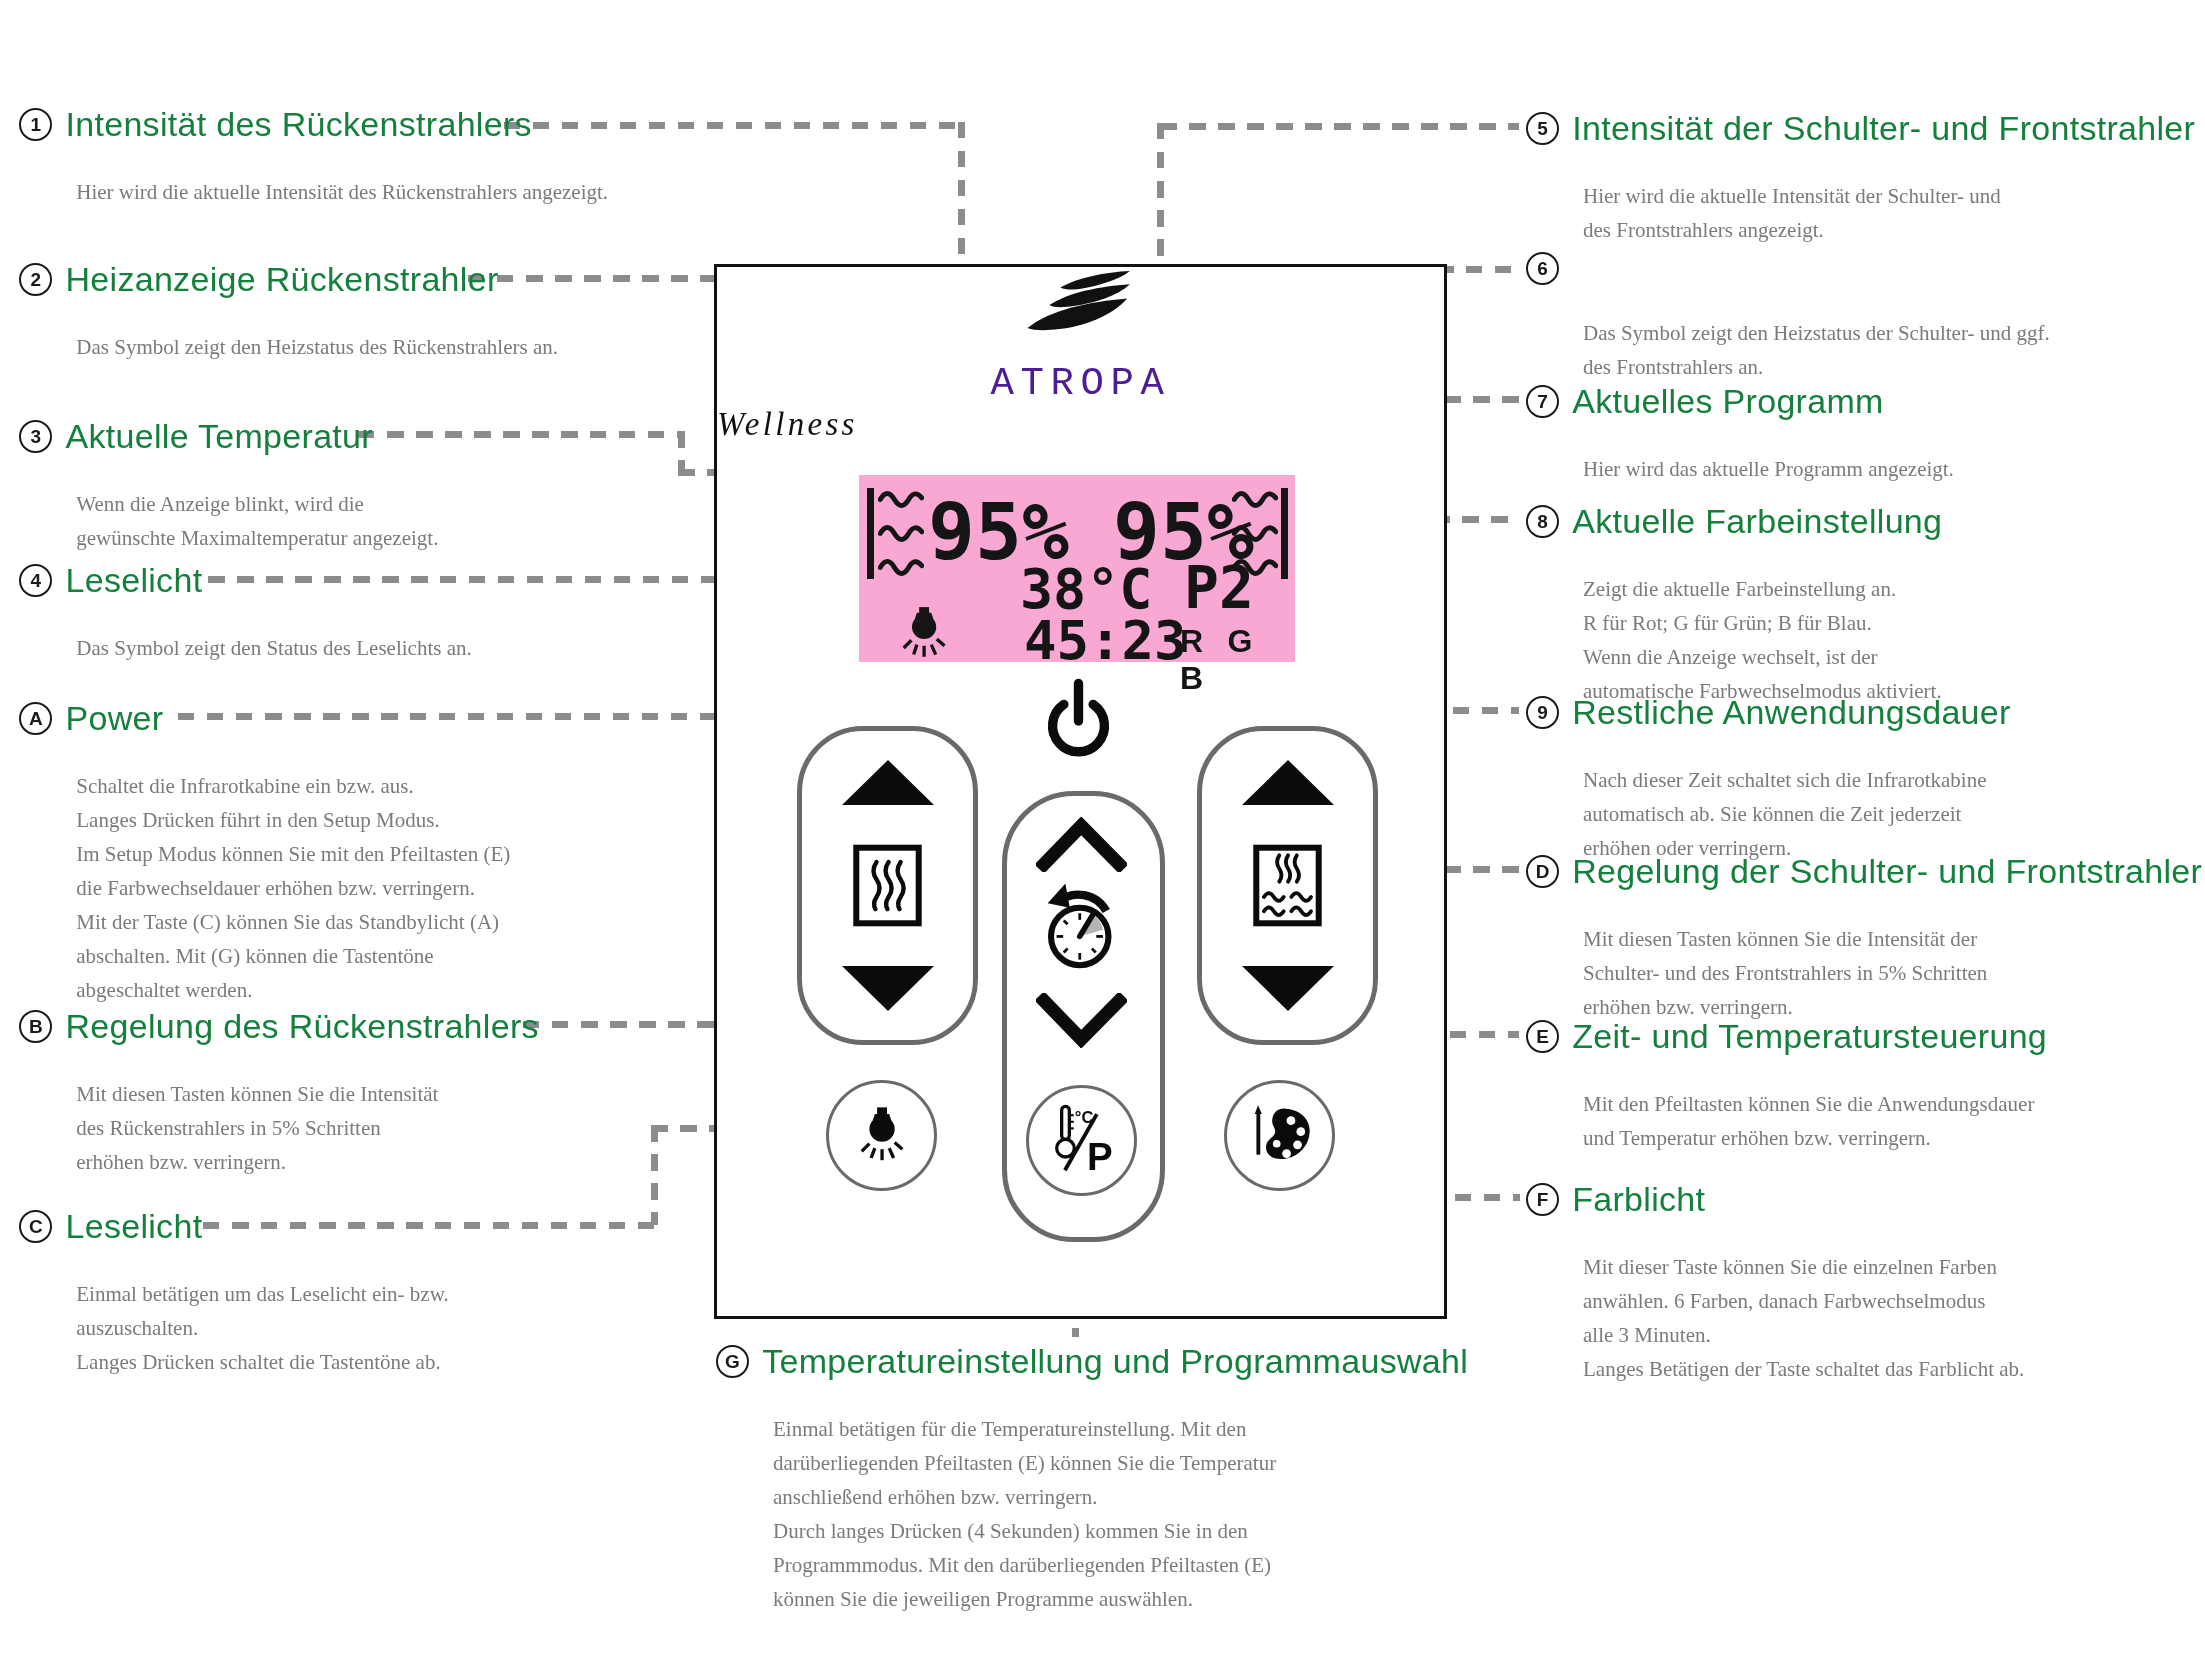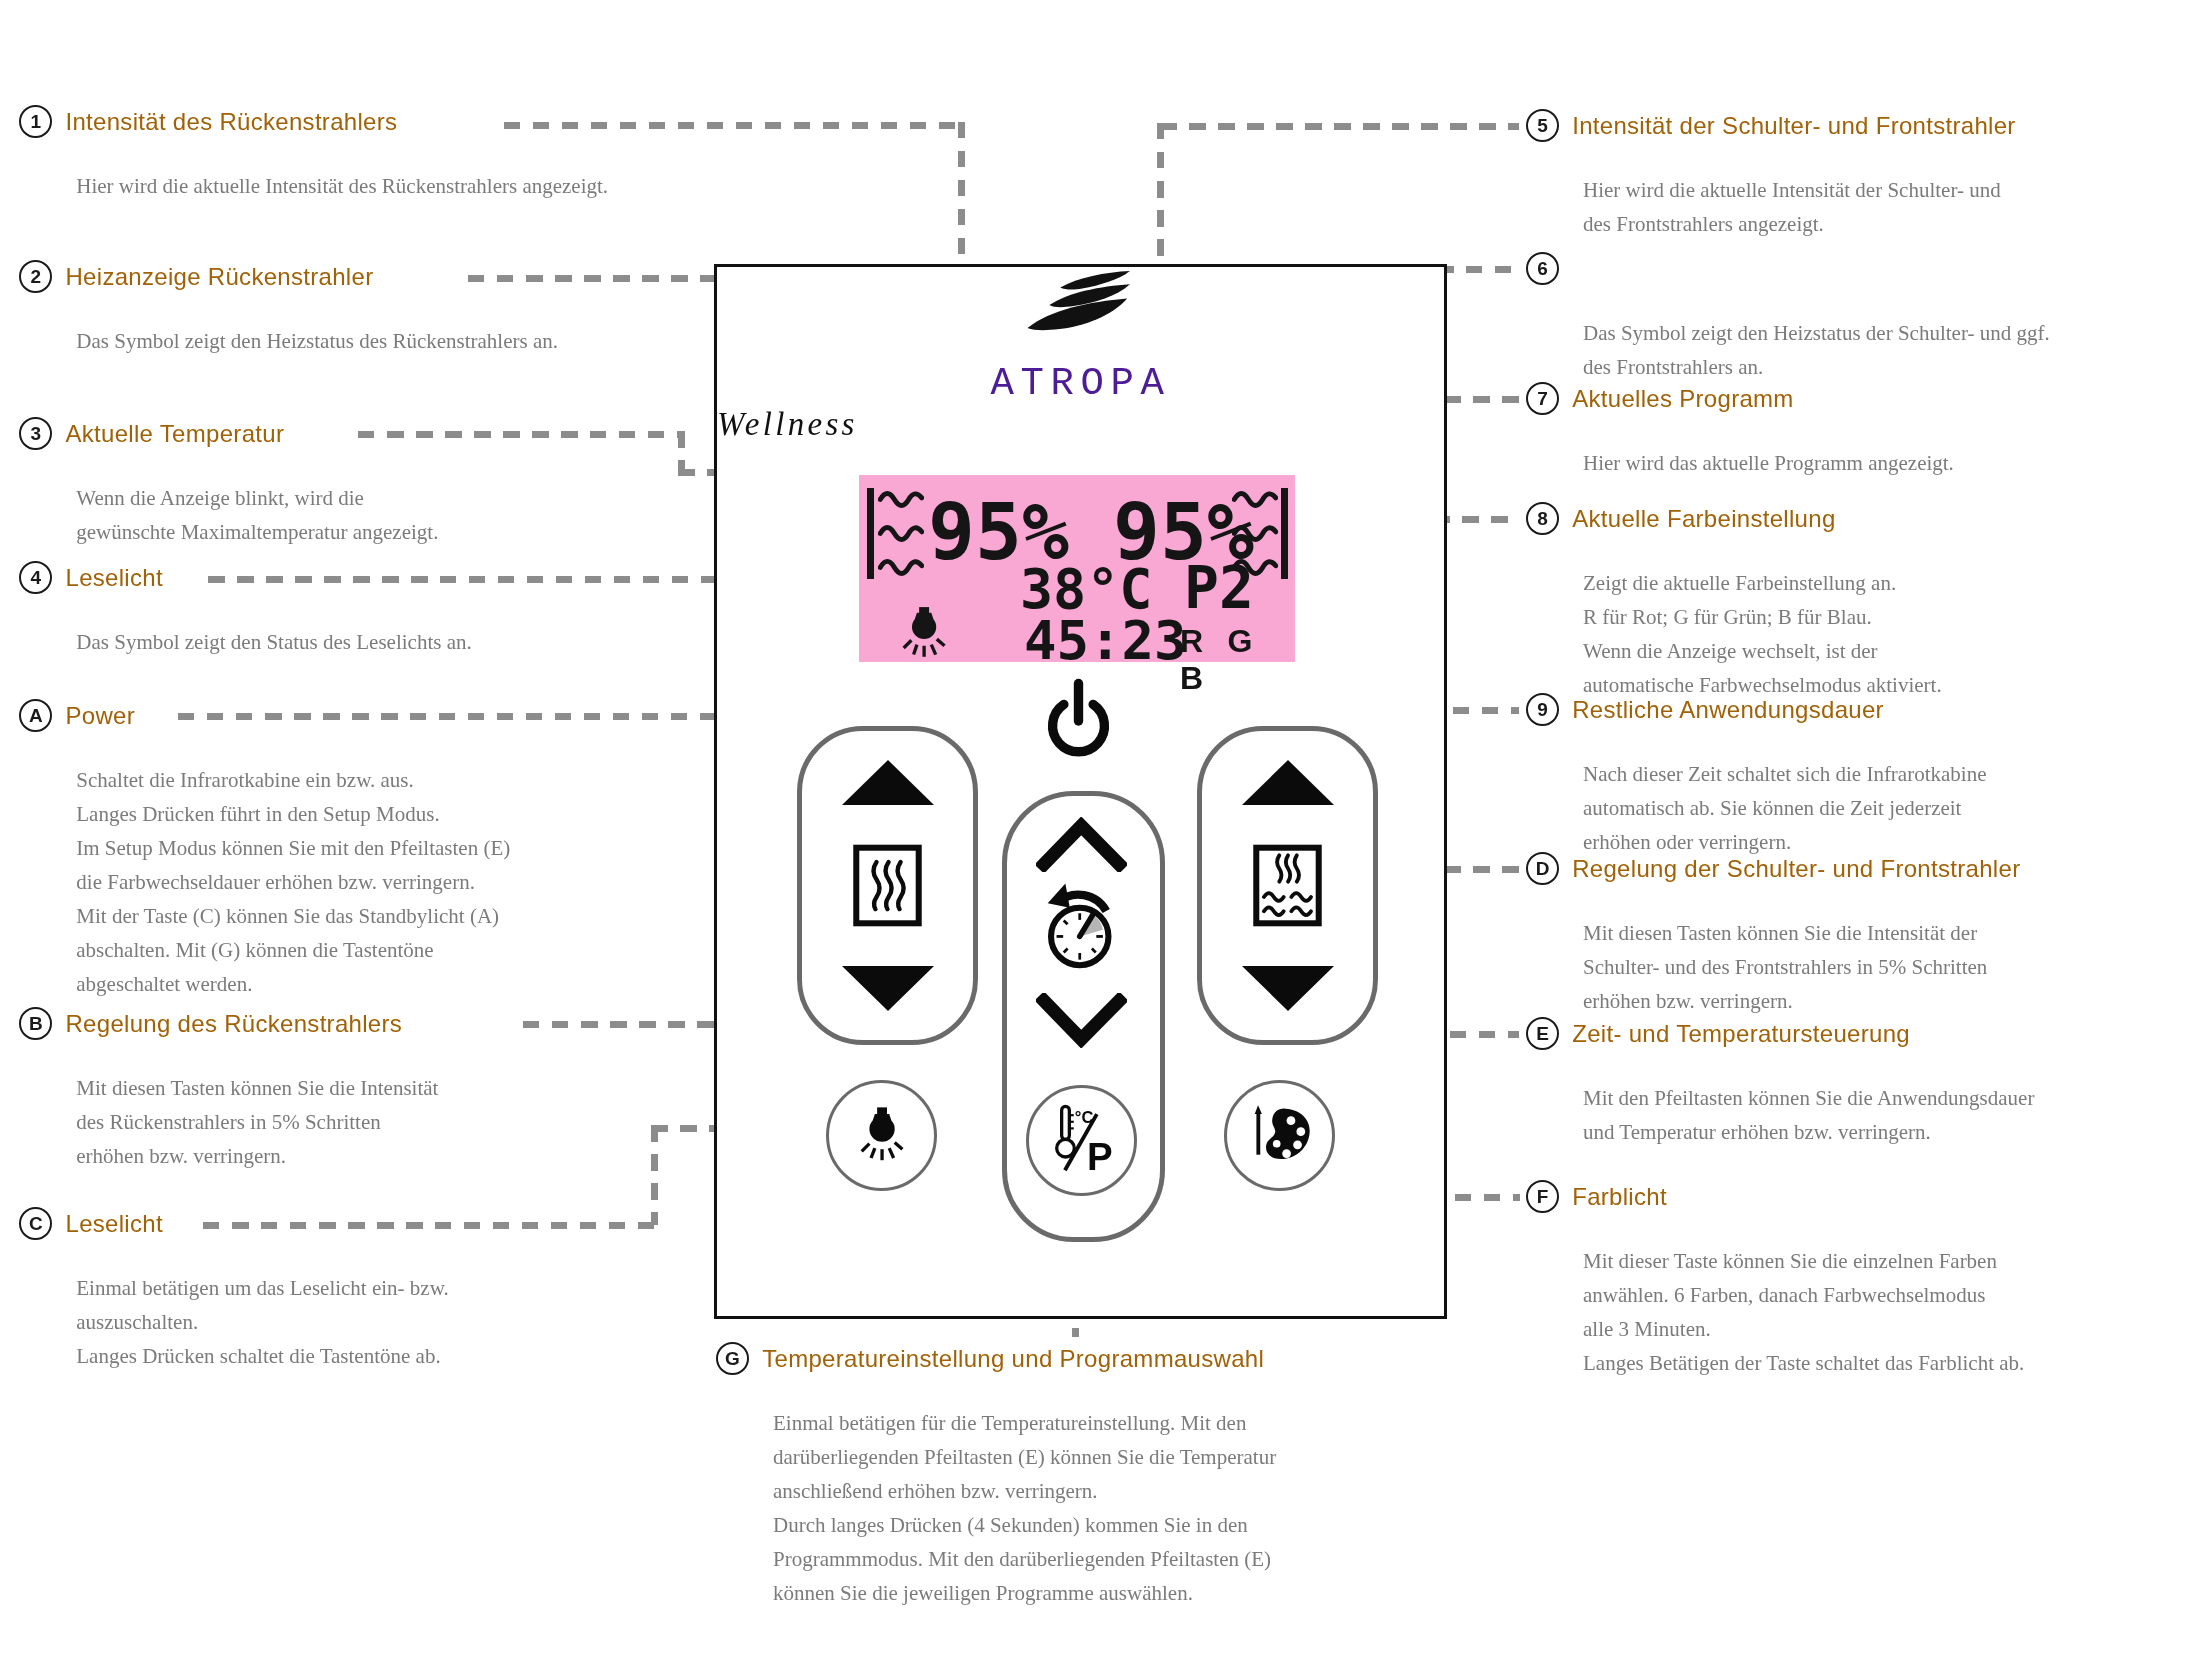--- a/index.html
+++ b/index.html
@@ -7,21 +7,21 @@
   .canvas{position:relative;width:2205px;height:1654px;background:#fff;}
 
   
   .dh{position:absolute;height:6.6px;background:repeating-linear-gradient(90deg,#8c8c8c 0,#8c8c8c 16.5px,transparent 16.5px,transparent 29px);}
   .dv{position:absolute;width:6.6px;background:repeating-linear-gradient(180deg,#8c8c8c 0,#8c8c8c 16.5px,transparent 16.5px,transparent 29px);}
 
   
   .ann{position:absolute;}
   .ann-h{display:flex;align-items:center;gap:13.2px;}
   .badge{display:inline-flex;align-items:center;justify-content:center;width:29px;height:29px;border:2.2px solid #1a1a1a;border-radius:50%;font-size:19px;font-weight:700;color:#1a1a1a;flex:0 0 auto;background:#fff;}
-  .ann-title{font-size:24px;color:#a16207;font-weight:500;letter-spacing:0.3px;white-space:nowrap;}
+  .ann-title{font-size:34px;color:#15803d;font-weight:500;letter-spacing:0.3px;white-space:nowrap;}
   .ann-body{margin-top:31px;margin-left:57px;font-size:21px;line-height:34px;color:#7b7b7b;white-space:pre-line;font-family:Liberation Serif, serif;}
 
   
   .panel{position:absolute;left:714px;top:264px;width:727px;height:1049px;border:3.9px solid #111;background:#fff;}
   .logo-waves{position:absolute;left:300px;top:4.4px;}
   .logo-name{position:absolute;left:0;top:95px;width:100%;text-align:center;font-family:Liberation Mono, monospace;font-size:39px;letter-spacing:6.6px;color:#4c1d95;}
   .logo-sub{position:absolute;left:0;top:139px;width:100%;font-family:"Liberation Serif",serif;font-style:italic;font-size:33px;letter-spacing:3.3px;color:#111;}
 
   .lcd{position:absolute;left:142px;top:208px;width:436px;height:187px;background:#f9a8d4;}
   .seg{font-family:"DejaVu Sans Mono",monospace;font-weight:bold;color:#151515;line-height:1;}

